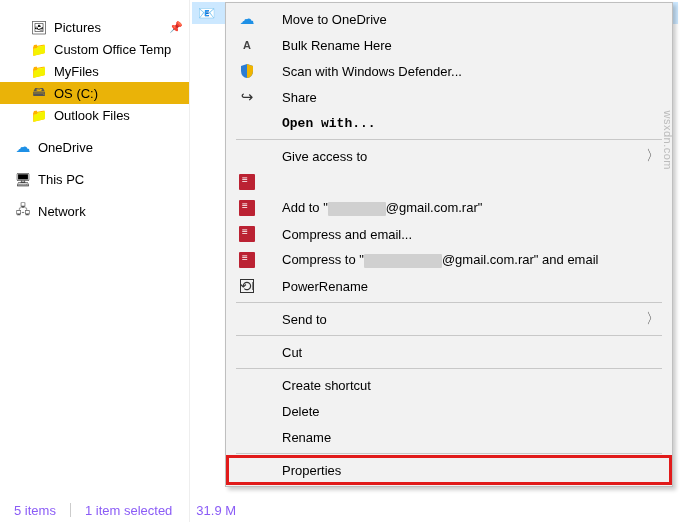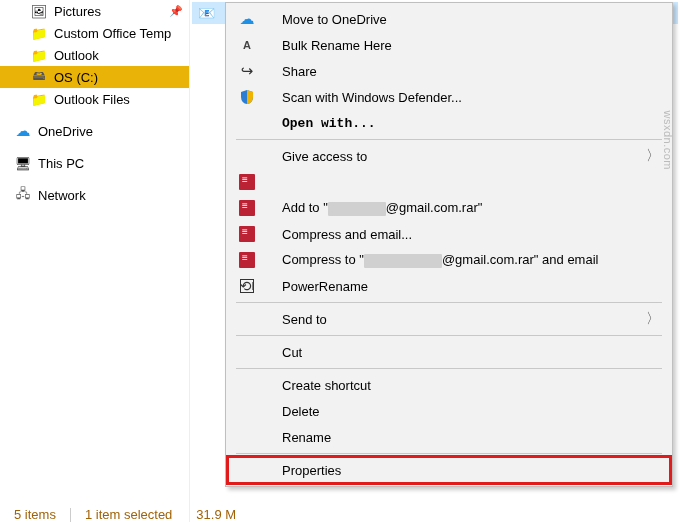--- a/index.html
+++ b/index.html
@@ -10,21 +10,21 @@
     background: #fff;
     width: 680px;
     height: 522px;
     overflow: hidden;
     position: relative;
   }
   .layout { display: flex; height: 100%; }
   .sidebar {
     width: 190px;
     border-right: 1px solid #eee;
-    padding-top: 0;
+    padding-top: 16px;
   }
   .tree-item {
     display: flex;
     align-items: center;
     padding: 3px 6px 3px 30px;
     cursor: default;
   }
   .tree-item.selected { background: #eab308; }
   .tree-item .icon {
     width: 18px; height: 16px;
@@ -95,23 +95,23 @@
   .redacted-b { width: 78px; }
   .highlight-properties {
     outline: 3px solid #e11b1b;
     outline-offset: -1px;
   }
   .statusbar {
     position: absolute;
     left: 0; bottom: 0;
     height: 24px;
     display: flex;
-    align-items: flex-end;
+    align-items: center;
     font-size: 13px;
-    color: #a16207;
+    color: #8b5cf6;
     padding-left: 14px;
     gap: 8px;
   }
   .statusbar .div {
     width: 1px; height: 14px; background: #ccc; margin: 0 6px;
   }
   .watermark {
     position: absolute;
     right: 6px; top: 170px;
     font-size: 11px;
@@ -148,21 +148,21 @@
       <span class="icon ico-pictures"></span>
       <span>Pictures</span>
       <span class="pin">📌</span>
     </div>
     <div class="tree-item">
       <span class="icon ico-folder"></span>
       <span>Custom Office Temp</span>
     </div>
     <div class="tree-item">
       <span class="icon ico-folder"></span>
-      <span>Outlook</span>
+      <span>MyFiles</span>
     </div>
     <div class="tree-item selected">
       <span class="icon ico-drive"></span>
       <span>OS (C:)</span>
     </div>
     <div class="tree-item">
       <span class="icon ico-folder"></span>
       <span>Outlook Files</span>
     </div>
 
@@ -193,35 +193,35 @@
 
 <div class="context-menu">
 
   <div class="menu-item">
     <span class="mi-icon ico-cloud"></span>
     <span class="mi-label">Move to OneDrive</span>
   </div>
   <div class="menu-item">
     <span class="mi-icon ico-rename"></span>
     <span class="mi-label">Bulk Rename Here</span>
-  </div>
-  <div class="menu-item">
-    <span class="mi-icon ico-share"></span>
-    <span class="mi-label">Share</span>
   </div>
   <div class="menu-item">
     <span class="mi-icon">
       <svg class="shield" viewBox="0 0 16 16">
           <path d="M8 1 L14 3 V8 A6 7 0 0 1 8 15 A6 7 0 0 1 2 8 V3 Z" fill="#2d7dd2"></path>
           <path d="M8 1 L14 3 V8 A6 7 0 0 1 8 15 Z" fill="#f0b400"></path>
           <rect x="7" y="1" width="2" height="14" fill="none"></rect>
         </svg>
     </span>
     <span class="mi-label">Scan with Windows Defender...</span>
   </div>
+  <div class="menu-item">
+    <span class="mi-icon ico-share"></span>
+    <span class="mi-label">Share</span>
+  </div>
   <div class="menu-item bold">
     <span class="mi-icon"></span>
     <span class="mi-label">Open with...</span>
   </div>
 
   <div class="menu-sep"></div>
 
   <div class="menu-item">
     <span class="mi-icon"></span>
     <span class="mi-label">Give access to</span>

